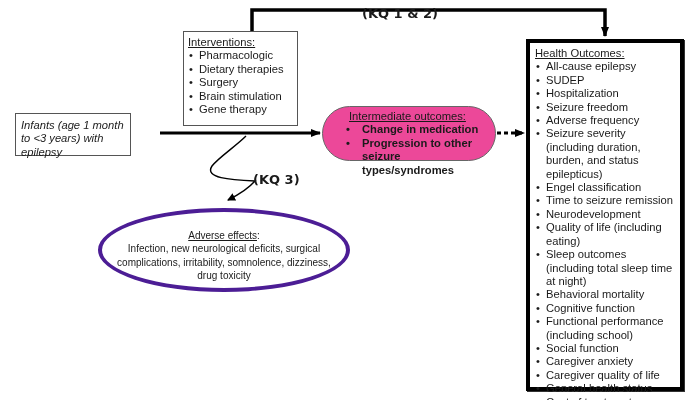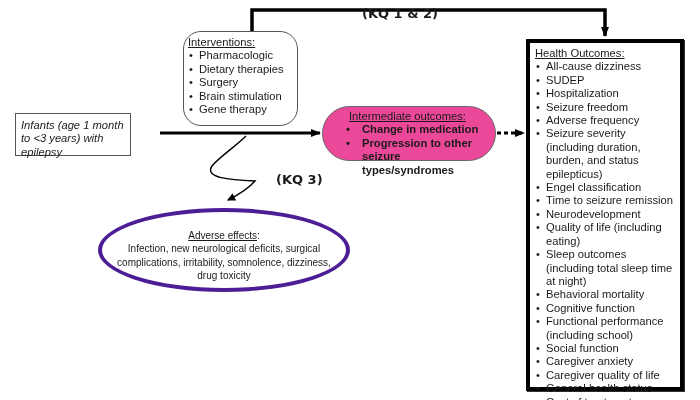--- a/index.html
+++ b/index.html
@@ -6,35 +6,35 @@
   body { width:700px; height:400px; position:relative; overflow:hidden;
          font-family:"Liberation Sans", sans-serif; color:#1a1a1a; }
   svg.arrows { position:absolute; left:0; top:0; width:700px; height:400px; }
   .box { position:absolute; background:#fff; border:1px solid #555; box-sizing:border-box;
          font-size:11.2px; line-height:13.4px; }
   .underline { text-decoration:underline; }
   ul { margin:0; padding:0; list-style:none; }
   li { position:relative; padding-left:11px; }
   li::before { content:"\2022"; position:absolute; left:1px; top:0; }
   #population { left:15px; top:113px; width:116px; height:43px; padding:5px 5px;font-style:italic; }
-  #interventions { left:183px; top:31px; width:115px; height:95px; padding:4px 4px;border-radius:18px; }
+  #interventions { left:183px; top:31px; width:115px; height:95px; padding:4px 4px; }
   #intermediate { position:absolute; left:322px; top:106px; width:174px; height:55px;
         border:1px solid #666; border-radius:28px; box-sizing:border-box; background:#ec4899;
         font-size:11.2px; line-height:13.4px; padding:3px 8px 0 22px; }
   #intermediate li { padding-left:17px;font-weight:bold; }
   #intermediate .title { padding-left:4px; }
   #outcomes { left:526px; top:39px; width:158px; height:352px; border:4px solid #000;
         padding:4px 4px 0 5px; box-shadow:1px 1px 0 #333; }
   #outcomes li { padding-left:11px; }
   #adverse { position:absolute; left:98px; top:208px; width:252px; height:84px; border:4px solid #4c1d95;
         border-radius:50%; box-sizing:border-box; background:#fff; text-align:center;
         font-size:10px; line-height:13.4px; padding-top:17px; }
   .kq { position:absolute; font-weight:bold; font-size:13px; font-family:"DejaVu Sans", sans-serif; }
   #kq12 { left:362px; top:6px; }
-  #kq3 { left:276px; top:172px; }
+  #kq3 { left:253px; top:172px; }
 </style>
 </head>
 <body>
 
 <svg class="arrows">
   <defs>
     <marker id="ah" markerWidth="8" markerHeight="8" refX="7" refY="4" orient="auto" markerUnits="userSpaceOnUse">
       <path d="M0,0 L8,4 L0,8 z" fill="#000"></path>
     </marker>
     <marker id="ahs" markerWidth="10" markerHeight="10" refX="9" refY="5" orient="auto" markerUnits="userSpaceOnUse">
@@ -69,21 +69,21 @@
   <div class="title underline">Intermediate outcomes:</div>
   <ul>
     <li>Change in medication</li>
     <li>Progression to other seizure types/syndromes</li>
   </ul>
 </div>
 
 <div id="outcomes" class="box">
   <div class="underline">Health Outcomes:</div>
   <ul>
-    <li>All-cause dizziness</li>
+    <li>All-cause epilepsy</li>
     <li>SUDEP</li>
     <li>Hospitalization</li>
     <li>Seizure freedom</li>
     <li>Adverse frequency</li>
     <li>Seizure severity (including duration, burden, and status epilepticus)</li>
     <li>Engel classification</li>
     <li>Time to seizure remission</li>
     <li>Neurodevelopment</li>
     <li>Quality of life (including eating)</li>
     <li>Sleep outcomes (including total sleep time at night)</li>

